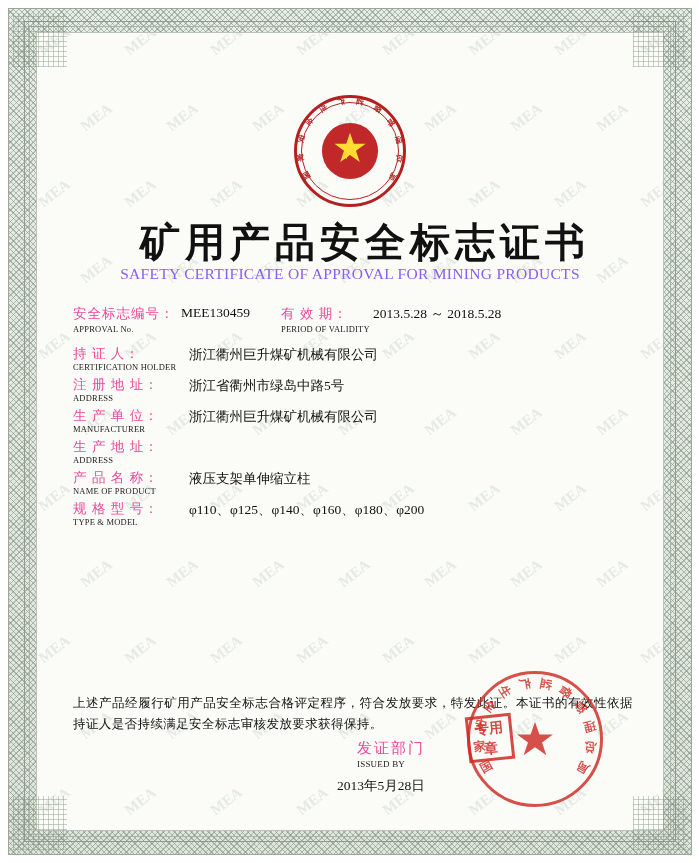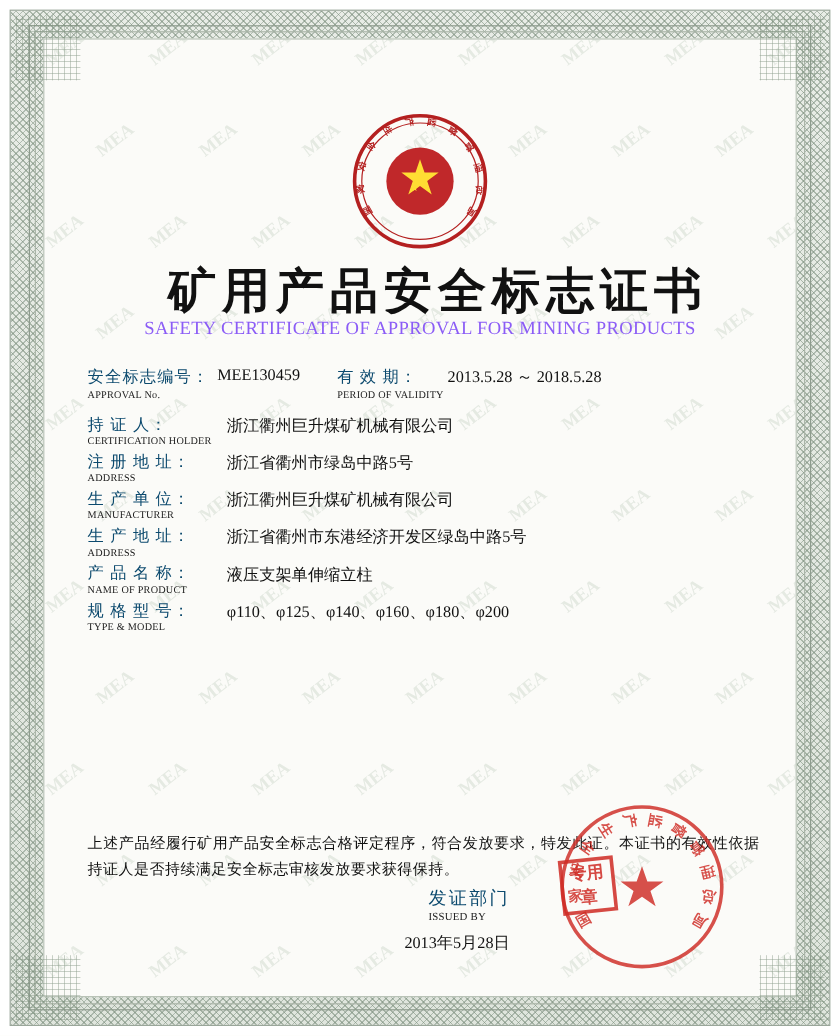--- a/index.html
+++ b/index.html
@@ -173,21 +173,21 @@
     left: 36px;
     right: 36px;
     height: 34px;
   }
   .labelblock {
     display: inline-block;
     vertical-align: top;
   }
   .lab-cn {
     font-size: 13.5px;
-    color: #0c4a6e;
+    color: #ec4899;
     font-family: "Liberation Serif", serif;
     letter-spacing: 1px;
     white-space: nowrap;
   }
   .lab-en {
     font-size: 8.5px;
     color: #222;
     font-family: "Liberation Serif", serif;
     letter-spacing: .2px;
     white-space: nowrap;
@@ -508,21 +508,20 @@
         <div class="val">浙江省衢州市绿岛中路5号</div>
       </div>
       <div class="field-row">
         <div class="lab-cn">生 产 单 位：</div>
         <div class="lab-en">MANUFACTURER</div>
         <div class="val">浙江衢州巨升煤矿机械有限公司</div>
       </div>
       <div class="field-row">
         <div class="lab-cn">生 产 地 址：</div>
         <div class="lab-en">ADDRESS</div>
-        <div class="val">浙江省衢州市东港经济开发区绿岛中路5号</div>
       </div>
       <div class="field-row">
         <div class="lab-cn">产 品 名 称：</div>
         <div class="lab-en">NAME OF PRODUCT</div>
         <div class="val">液压支架单伸缩立柱</div>
       </div>
       <div class="field-row">
         <div class="lab-cn">规 格 型 号：</div>
         <div class="lab-en">TYPE &amp; MODEL</div>
         <div class="val">φ110、φ125、φ140、φ160、φ180、φ200</div>

